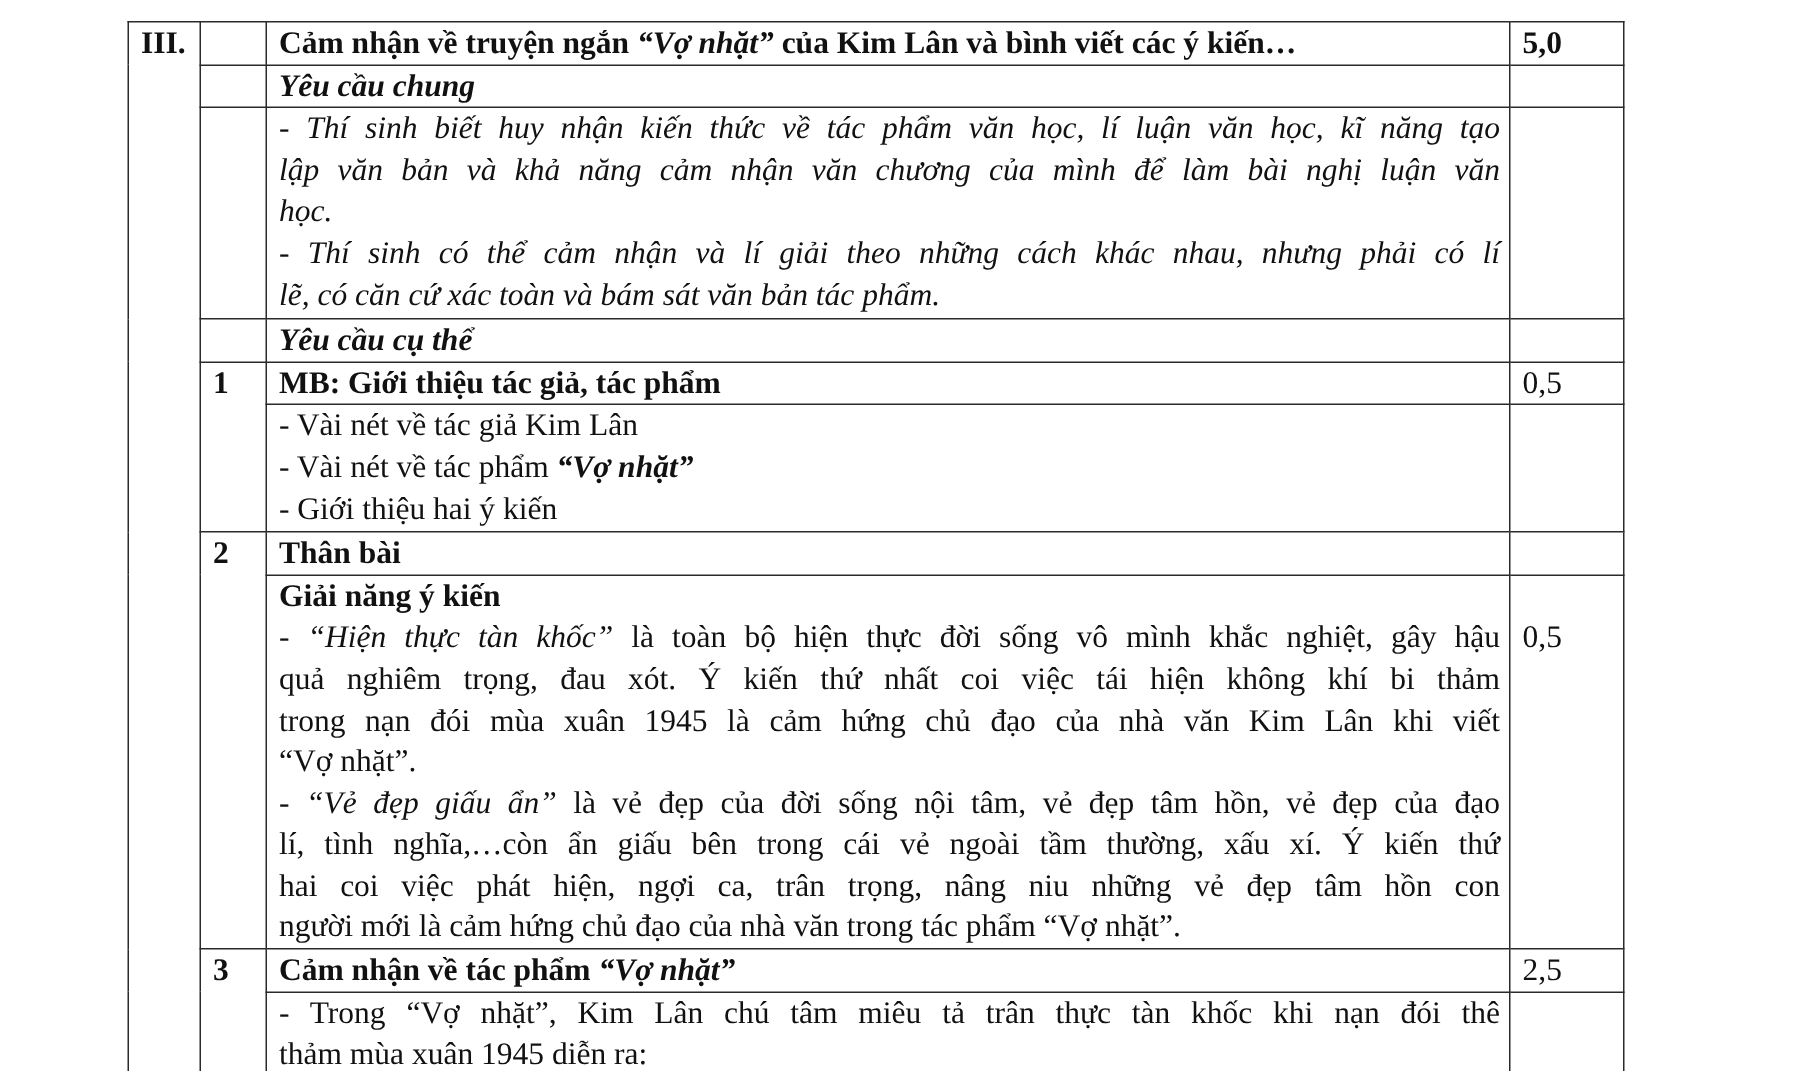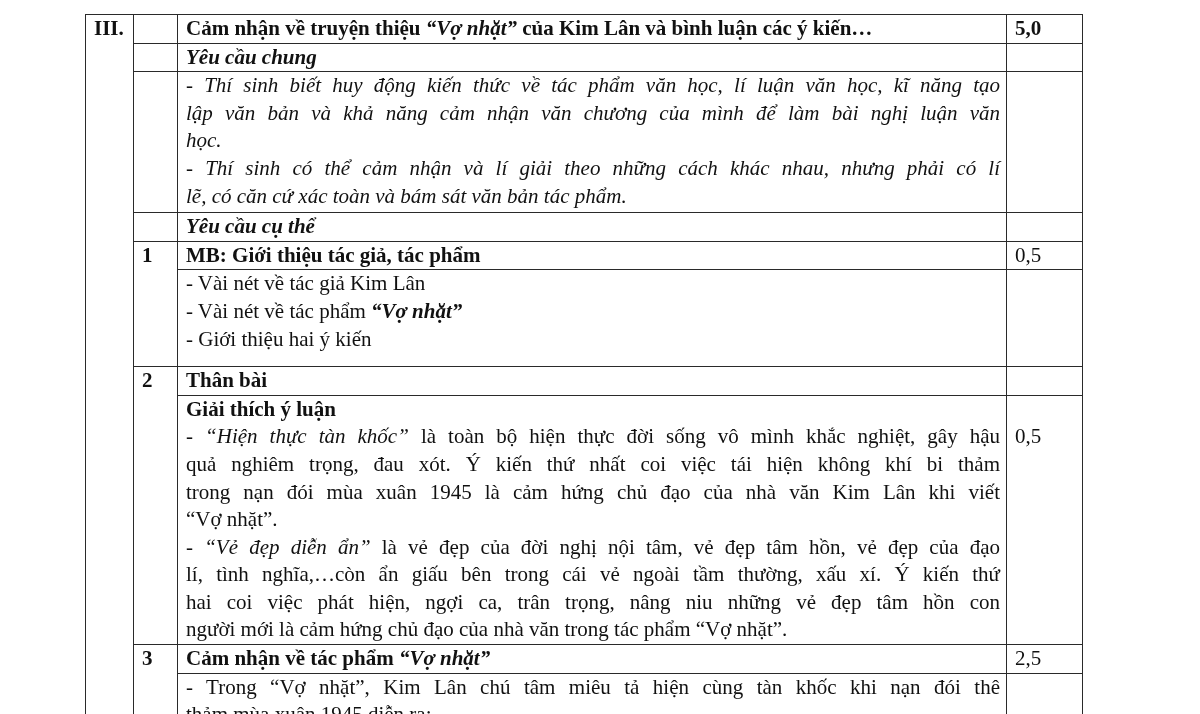--- a/index.html
+++ b/index.html
@@ -51,34 +51,34 @@
     <col style="width:48px">
     <col style="width:44px">
     <col style="width:829px">
     <col style="width:76px">
   </colgroup>
 
   <tbody>
       <tr class="h28">
     <td class="c-sec" rowspan="10"><span>III.</span></td>
     <td class="c-num"></td>
-    <td class="c-content bold"><span>Cảm nhận về truyện thiệu </span><span class="it">“Vợ nhặt”</span><span> của Kim Lân và bình luận các ý kiến…</span></td>
+    <td class="c-content bold"><span>Cảm nhận về truyện ngắn </span><span class="it">“Vợ nhặt”</span><span> của Kim Lân và bình viết các ý kiến…</span></td>
     <td class="c-score bold">5,0</td>
   </tr>
 
   <tr class="h28">
     <td class="c-num"></td>
     <td class="c-content bi">Yêu cầu chung</td>
     <td class="c-score"></td>
   </tr>
 
   <tr>
     <td class="c-num"></td>
     <td class="c-content it">
-      <span class="line">- Thí sinh biết huy động kiến thức về tác phẩm văn học, lí luận văn học, kĩ năng tạo</span>
+      <span class="line">- Thí sinh biết huy nhận kiến thức về tác phẩm văn học, lí luận văn học, kĩ năng tạo</span>
       <span class="line">lập văn bản và khả năng cảm nhận văn chương của mình để làm bài nghị luận văn</span>
       <span class="line last">học.</span>
       <span class="line">- Thí sinh có thể cảm nhận và lí giải theo những cách khác nhau, nhưng phải có lí</span>
       <span class="line last" style="padding-bottom:2px">lẽ, có căn cứ xác toàn và bám sát văn bản tác phẩm.</span>
     </td>
     <td class="c-score"></td>
   </tr>
 
   <tr class="h28">
     <td class="c-num"></td>
@@ -86,58 +86,58 @@
     <td class="c-score"></td>
   </tr>
 
   <tr class="h28">
     <td class="c-num" rowspan="2">1</td>
     <td class="c-content bold">MB: Giới thiệu tác giả, tác phẩm</td>
     <td class="c-score">0,5</td>
   </tr>
 
   <tr>
-    <td class="c-content" style="padding-bottom:13px">
+    <td class="c-content" style="padding-bottom:1px">
       <span class="line last">- Vài nét về tác giả Kim Lân</span>
       <span class="line last"><span>- Vài nét về tác phẩm </span><span class="bi">“Vợ nhặt”</span></span>
       <span class="line last">- Giới thiệu hai ý kiến</span>
     </td>
     <td class="c-score"></td>
   </tr>
 
   <tr class="h28">
     <td class="c-num" rowspan="2">2</td>
     <td class="c-content bold">Thân bài</td>
     <td class="c-score"></td>
   </tr>
 
   <tr>
     <td class="c-content">
-      <span class="line last bold">Giải thích ý luận</span>
+      <span class="line last bold">Giải năng ý kiến</span>
       <span class="line">- <span class="it">“Hiện thực tàn khốc”</span><span> là toàn bộ hiện thực đời sống vô mình khắc nghiệt, gây hậu</span></span>
       <span class="line">quả nghiêm trọng, đau xót. Ý kiến thứ nhất coi việc tái hiện không khí bi thảm</span>
       <span class="line">trong nạn đói mùa xuân 1945 là cảm hứng chủ đạo của nhà văn Kim Lân khi viết</span>
       <span class="line last">“Vợ nhặt”.</span>
-      <span class="line">- <span class="it">“Vẻ đẹp diễn ẩn”</span><span> là vẻ đẹp của đời nghị nội tâm, vẻ đẹp tâm hồn, vẻ đẹp của đạo</span></span>
+      <span class="line">- <span class="it">“Vẻ đẹp giấu ẩn”</span><span> là vẻ đẹp của đời sống nội tâm, vẻ đẹp tâm hồn, vẻ đẹp của đạo</span></span>
       <span class="line">lí, tình nghĩa,…còn ẩn giấu bên trong cái vẻ ngoài tầm thường, xấu xí. Ý kiến thứ</span>
       <span class="line">hai coi việc phát hiện, ngợi ca, trân trọng, nâng niu những vẻ đẹp tâm hồn con</span>
       <span class="line last">người mới là cảm hứng chủ đạo của nhà văn trong tác phẩm “Vợ nhặt”.</span>
     </td>
     <td class="c-score">
           <span class="score-offset">0,5</span>
         </td>
   </tr>
 
   <tr class="h28">
     <td class="c-num" rowspan="2">3</td>
     <td class="c-content bold"><span>Cảm nhận về tác phẩm </span><span class="it">“Vợ nhặt”</span></td>
     <td class="c-score">2,5</td>
   </tr>
 
   <tr>
     <td class="c-content">
-      <span class="line">- Trong “Vợ nhặt”, Kim Lân chú tâm miêu tả hiện cùng tàn khốc khi nạn đói thê</span>
+      <span class="line">- Trong “Vợ nhặt”, Kim Lân chú tâm miêu tả trân thực tàn khốc khi nạn đói thê</span>
       <span class="line last">thảm mùa xuân 1945 diễn ra:</span>
     </td>
     <td class="c-score"></td>
   </tr>
 </tbody>
   </table>
 
 </body></html>

